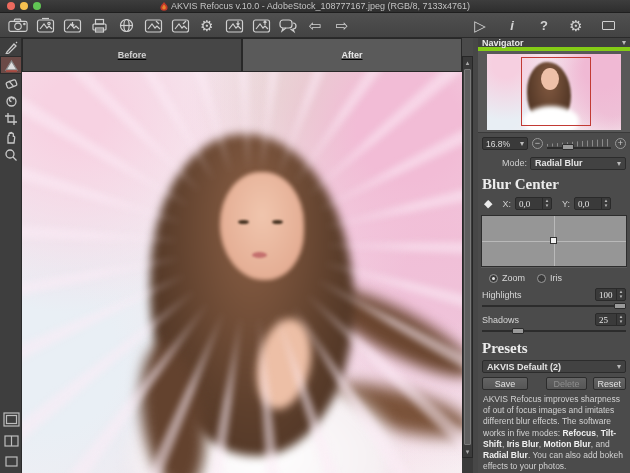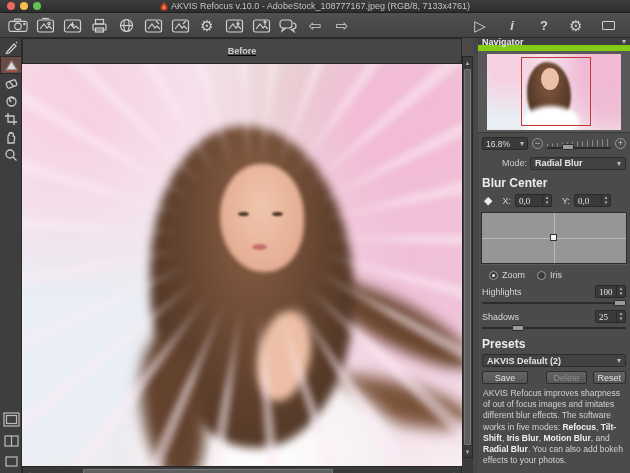--- a/index.html
+++ b/index.html
@@ -31,21 +31,21 @@
   
   .main { position:relative; height:435px; background:#4a4a4a; }
   .tools { position:absolute; left:0; top:0; width:22px; height:435px; background:#3e3e3e; border-right:1px solid #2b2b2b; }
   .tool { width:22px; height:18px; display:flex; align-items:center; justify-content:center; }
   .tool svg { stroke:#c9c9c9; fill:none; stroke-width:1.3; }
   .tool.active { background:#6b4a46; border:1px solid #2b2b2b; }
   .viewbtns { position:absolute; bottom:2px; left:0; width:22px; display:flex; flex-direction:column; align-items:center; gap:2px; }
   .viewbtns svg { stroke:#bdbdbd; fill:none; stroke-width:1.2; }
 
   .center { position:absolute; left:22px; top:0; width:440px; }
-  .tabbar { height:26px; display:flex; background:#323232;text-decoration:underline; }
+  .tabbar { height:34px; display:flex; background:#323232;text-decoration:underline; }
   .tab { flex:1; display:flex; align-items:center; justify-content:center; font-size:9px; font-weight:bold;
          color:#cfcfcf; background:#464646; border:1px solid #282828; }
   .tab.active { background:#5a5a5a; color:#e8e8e8; }
 
   
   .canvas { position:relative; width:440px; height:402px; overflow:hidden; background:
     radial-gradient(circle at 12% 10%, #f7d2e2 0 6%, rgba(247,210,226,0) 38%),
     radial-gradient(circle at 88% 14%, #f2bcd6 0 10%, rgba(242,188,214,0) 44%),
     radial-gradient(circle at 96% 52%, #efc4da 0 9%, rgba(239,196,218,0) 40%),
     radial-gradient(circle at 70% 6%, #dbe7cb 0 5%, rgba(219,231,203,0) 28%),
@@ -89,21 +89,21 @@
             border:1px solid #787878; border-radius:1px; }
   .varrow { position:absolute; left:0; right:0; height:11px; display:flex; align-items:center; justify-content:center;
             color:#aaa; font-size:7px; }
   .varrow.up { top:0; } .varrow.down { bottom:0; }
   .corner { position:absolute; left:462px; top:420px; width:11px; height:15px; background:#3a3a3a; }
   .gapstrip { position:absolute; left:473px; top:0; width:5px; height:435px; background:#474747; }
 
   
   .rpanel { position:absolute; left:478px; top:0; width:152px; height:435px; background:#4b4b4b;
             font-size:9px; color:#d8d8d8; }
-  .navhdr { height:13px; background:#404040; border-bottom:6px solid #84cc16; display:flex; align-items:center; padding:0 4px; }
+  .navhdr { height:13px; background:#404040; border-bottom:4px solid #84cc16; display:flex; align-items:center; padding:0 4px; }
   .navhdr .hdrtxt { font-weight:bold; color:#e9e9e9; font-size:9px; }
   .hdrarrow { margin-left:auto; font-size:8px; color:#bbb; }
   .thumbwrap { height:82px; background:#585858; border-bottom:1px solid #3a3a3a; display:flex; align-items:center; justify-content:center; }
   .thumb { position:relative; width:134px; height:76px; overflow:hidden; background:
     radial-gradient(circle at 14% 14%, #f6cfe0 0 10%, rgba(246,207,224,0) 42%),
     radial-gradient(circle at 86% 20%, #f0b9d4 0 14%, rgba(240,185,212,0) 48%),
     radial-gradient(circle at 94% 60%, #eec3d8 0 12%, rgba(238,195,216,0) 42%),
     radial-gradient(circle at 8% 75%, #e8eef4 0 16%, rgba(232,238,244,0) 52%),
     linear-gradient(#f4eef2,#f7f1f3); }
   .thair { position:absolute; left:40px; top:8px; width:44px; height:64px; border-radius:46% 54% 48% 52%;
@@ -125,21 +125,21 @@
   .ztrack { position:absolute; left:0; right:0; bottom:1px; height:2px; background:#2c2c2c; }
   .zhandle { position:absolute; left:24%; bottom:0; width:12px; height:6px; background:#9a9a9a;
              border:1px solid #2c2c2c; border-radius:1px; }
 
   .moderow { display:flex; align-items:center; gap:3px; margin:5px 4px 0 4px; height:14px; }
   .modelabel { color:#cfcfcf;margin-left:20px; }
   .select { flex:1; height:13px; background:#424242; border:1px solid #2c2c2c; border-radius:2px;
             display:flex; align-items:center; padding:0 4px; color:#e4e4e4; font-weight:bold; }
   .select .hdrarrow { font-weight:normal; }
 
-  .sechdr { margin:6px 4px 0 4px; font-weight:bold; color:#ececec; font-size:12px; }
+  .sechdr { margin:6px 4px 0 4px; font-weight:bold; color:#ececec; font-size:15px;font-family:Liberation Serif, serif; }
   .xyrow { display:flex; align-items:center; gap:4px; margin:3px 6px 0 6px; height:15px; }
   .diamond { color:#ececec; font-size:11px; line-height:1; }
   .xylabel { color:#cfcfcf; margin-left:6px; }
   .valbox { display:flex; align-items:center; height:13px; background:#3a3a3a; border:1px solid #2a2a2a; border-radius:2px; }
   .valbox .val { width:26px; padding-left:3px; color:#e6e6e6;font-family:Liberation Serif, serif; }
   .stepper { display:flex; flex-direction:column; justify-content:center; border-left:1px solid #2a2a2a;
              width:9px; height:100%; color:#bbb; font-size:4.5px; line-height:1; align-items:center; }
   .gridpane { position:relative; margin:4px 3px 0 3px; height:52px; background:#969696;
               border:1px solid #2d2d2d; box-shadow:0 1px 0 #5c5c5c; }
   .gline.v { position:absolute; left:50%; top:0; bottom:0; width:1px; background:#b9b9b9; }
@@ -338,20 +338,23 @@
             </svg>
         </span>
       </div>
     </div>
 
     <div class="center">
       <div class="tabbar">
         <div class="tab">
             <span>Before</span>
           </div>
+        <div class="tab active">
+            <span>After</span>
+          </div>
       </div>
       <div class="canvas">
         <div class="blob strand1"></div>
         <div class="blob strand2"></div>
         <div class="blob blouse"></div>
         <div class="blob hair"></div>
         <div class="blob strand3"></div>
         <div class="blob face"></div>
         <div class="blob eye l"></div>
         <div class="blob eye r"></div>

